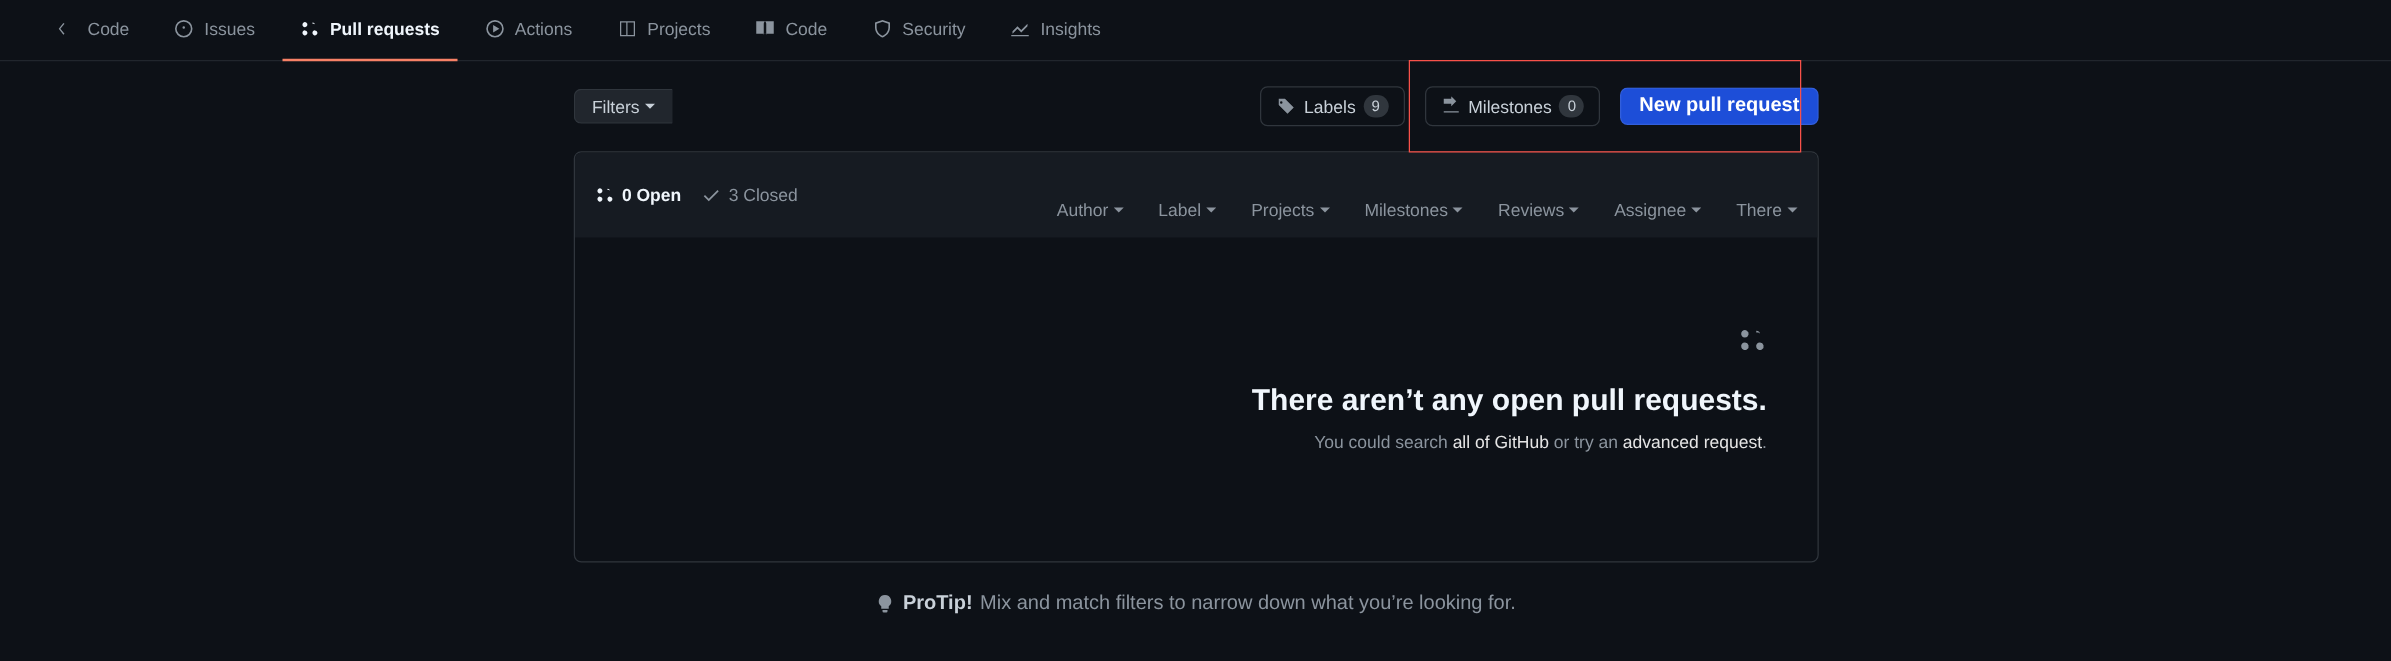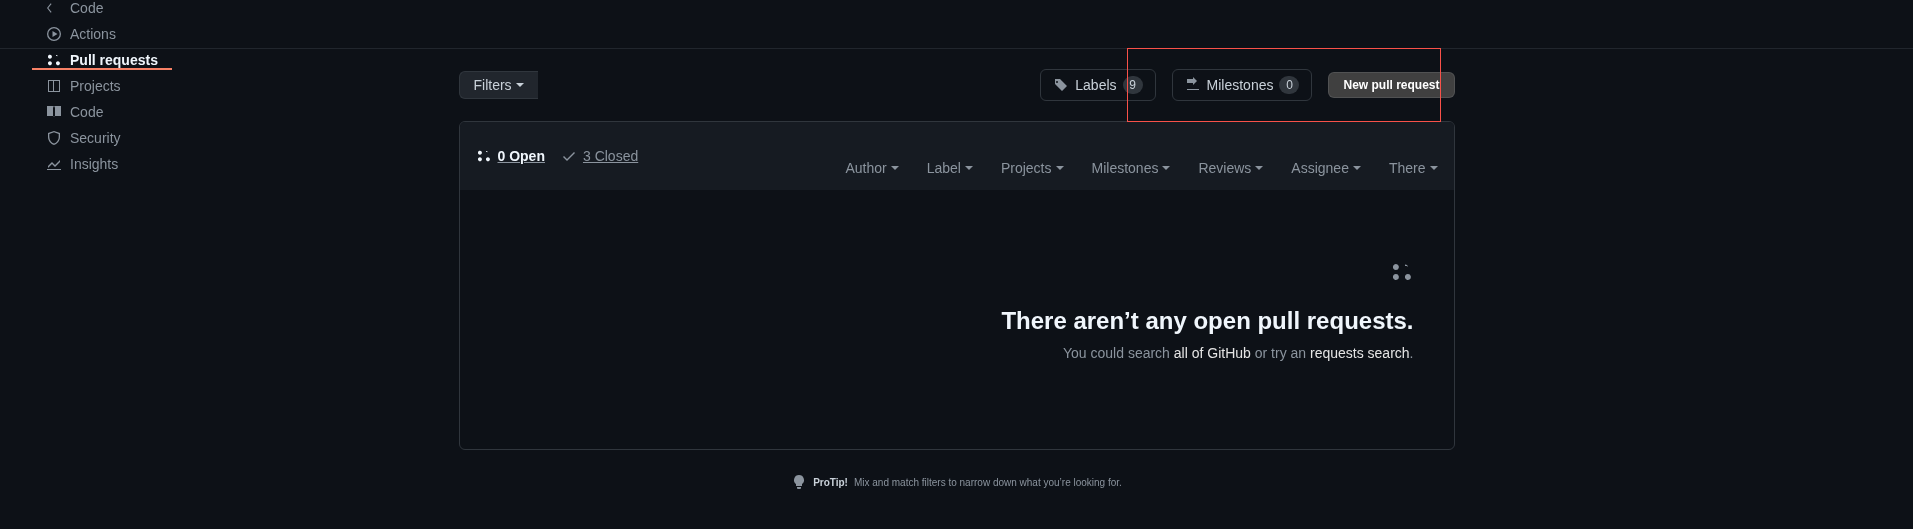--- a/index.html
+++ b/index.html
@@ -1,70 +1,76 @@
 <!DOCTYPE html>
 <html><head>
 <meta charset="utf-8">
 <style>
   html,body{margin:0;padding:0;background:#0d1117;color:#c9d1d9;font-family:-apple-system,BlinkMacSystemFont,"Segoe UI",Helvetica,Arial,sans-serif;font-size:14px;width:1913px;}
   a{color:inherit;text-decoration:none;}
   
-  .repo-nav{display:flex;align-items:flex-start;gap:8px;padding:0 32px;border-bottom:1px solid #21262d;height:48px;flex-direction:column;}
+  .repo-nav{display:flex;align-items:center;gap:8px;padding:0 32px;border-bottom:1px solid #21262d;height:48px;}
   .nav-tab{display:flex;align-items:center;gap:8px;padding:0 14px;height:48px;color:#8b949e;cursor:pointer;border-bottom:2px solid transparent;font-size:14px;}
   .nav-tab.selected{color:#f0f6fc;border-bottom:2px solid #f78166;font-weight:600;}
   .nav-tab svg{fill:#8b949e;}
   .nav-tab.selected svg{fill:#f0f6fc;}
   
   .container{max-width:996px;margin:0 auto;padding-top:20px;}
   .toolbar-row{display:flex;align-items:center;gap:16px;margin-bottom:20px;}
   .filter-group{display:flex;flex:1;}
   .filters-btn{display:flex;align-items:center;gap:4px;background:#21262d;border:1px solid #30363d;border-right:none;border-radius:6px 0 0 6px;padding:5px 14px;color:#c9d1d9;font-weight:500;cursor:pointer;font-size:14px;}
   .search-wrap{display:flex;align-items:center;flex:1;background:#0d1117;border:1px solid #30363d;border-radius:0 6px 6px 0;padding:0 8px;}
   .search-wrap input{flex:1;background:transparent;border:none;outline:none;color:#8b949e;padding:6px 4px;font-size:14px;}
   .pill-btn{display:flex;align-items:center;gap:6px;background:transparent;border:1px solid #30363d;border-radius:6px;padding:6px 12px;color:#c9d1d9;font-size:14px;cursor:pointer;}
   .count-badge{background:#30363d;color:#c9d1d9;border-radius:20px;font-size:12px;padding:0 6px;min-width:8px;text-align:center;line-height:18px;}
-  .primary-btn{background:#404040;border:1px solid rgba(240,246,252,.1);color:#fff;font-weight:600;border-radius:6px;padding:5px 14px;font-size:12px;cursor:pointer;}
+  .primary-btn{background:#1d4ed8;border:1px solid rgba(240,246,252,.1);color:#fff;font-weight:600;border-radius:6px;padding:5px 14px;font-size:16px;cursor:pointer;}
   
   .list-box{border:1px solid #30363d;border-radius:6px;overflow:hidden;}
   .list-header{display:flex;align-items:center;justify-content:space-between;background:#161b22;padding:14px 16px;color:#8b949e;font-size:14px;}
-  .states{display:flex;gap:16px;align-items:center;text-decoration:underline;}
+  .states{display:flex;gap:16px;align-items:center;}
   .state-link{display:flex;align-items:center;gap:6px;cursor:pointer;}
   .state-link.active{color:#f0f6fc;font-weight:600;}
   .hfilters{display:flex;gap:28px;align-items:center;margin-top:24px;}
   .hfilter{display:flex;align-items:center;gap:4px;cursor:pointer;color:#8b949e;}
   .empty{padding:70px 40px 80px;text-align:right;}
   .empty h2{color:#f0f6fc;font-size:24px;font-weight:600;margin:20px 0 10px;}
   .empty p{color:#8b949e;margin:8px 0;}
   .empty a.link{color:#e5e5e5;}
-  .protip-row{display:flex;justify-content:center;align-items:center;gap:6px;color:#8b949e;margin-top:24px;font-size:10px;}
+  .protip-row{display:flex;justify-content:center;align-items:center;gap:6px;color:#8b949e;margin-top:24px;font-size:16px;}
   .protip-row strong{color:#c9d1d9;}
   .caret{display:inline-block;width:0;height:0;border-left:4px solid transparent;border-right:4px solid transparent;border-top:4px solid currentColor;vertical-align:middle;}
   .highlight-box{position:absolute;border:1px solid #f85149;pointer-events:none;}
 </style>
 </head>
 <body>
 
 <nav class="repo-nav">
   <div class="nav-tab">
     <svg width="16" height="16" viewBox="0 0 16 16">
         <path d="M4.7 3.3 1 8l3.7 4.7.9-.7L2.3 8l3.3-4 .-.-0.9-.7zM11.3 3.3l-.9.7L13.7 8l-3.3 4 .9.7L15 8l-3.7-4.7z"></path>
       </svg>
     <span>Code</span>
   </div>
   <div class="nav-tab">
     <svg width="16" height="16" viewBox="0 0 16 16">
-        <path d="M8 1a7 7 0 100 14A7 7 0 008 1zm0 1.3A5.7 5.7 0 118 13.7 5.7 5.7 0 018 2.3zM6.5 5v6l5-3-5-3z"></path>
+        <path d="M8 1a7 7 0 100 14A7 7 0 008 1zm0 1.3A5.7 5.7 0 118 13.7 5.7 5.7 0 018 2.3zM8 6a1 1 0 100 2 1 1 0 000-2z"></path>
       </svg>
-    <span>Actions</span>
+    <span>Issues</span>
   </div>
   <div class="nav-tab selected">
     <svg width="16" height="16" viewBox="0 0 16 16">
         <path d="M5 3a2 2 0 10-1 3.7V9.3A2 2 0 105 13a2 2 0 00-1-3.7V6.7A2 2 0 005 3zm6 0h-1v1h1a1 1 0 011 1v4.3A2 2 0 1013 13a2 2 0 00-1-3.7V5a2 2 0 00-2-2z"></path>
       </svg>
     <span>Pull requests</span>
+  </div>
+  <div class="nav-tab">
+    <svg width="16" height="16" viewBox="0 0 16 16">
+        <path d="M8 1a7 7 0 100 14A7 7 0 008 1zm0 1.3A5.7 5.7 0 118 13.7 5.7 5.7 0 018 2.3zM6.5 5v6l5-3-5-3z"></path>
+      </svg>
+    <span>Actions</span>
   </div>
   <div class="nav-tab">
     <svg width="16" height="16" viewBox="0 0 16 16">
         <path d="M2 2h12v12H2V2zm1 1v10h4V3H3zm5 0v10h5V3H8z"></path>
       </svg>
     <span>Projects</span>
   </div>
   <div class="nav-tab">
     <svg width="16" height="16" viewBox="0 0 16 16">
         <path d="M1 2h6a2 2 0 012 2v9a1 1 0 00-1-1H1V2zm14 0H9a2 2 0 00-2 2v9a1 1 0 011-1h7V2z"></path>
@@ -163,21 +169,21 @@
           </div>
       </div>
     </div>
 
     <div class="empty">
       <svg width="24" height="24" viewBox="0 0 16 16" fill="#8b949e">
           <path d="M5 3a2 2 0 10-1 3.7V9.3A2 2 0 105 13a2 2 0 00-1-3.7V6.7A2 2 0 005 3zm6 0h-1v1h1a1 1 0 011 1v4.3A2 2 0 1013 13a2 2 0 00-1-3.7V5a2 2 0 00-2-2z"></path>
         </svg>
       <h2>There aren’t any open pull requests.</h2>
       <p>
-        <span>You could search </span><a class="link">all of GitHub</a><span> or try an </span><a class="link">requests search</a><span>.</span>
+        <span>You could search </span><a class="link">all of GitHub</a><span> or try an </span><a class="link">advanced request</a><span>.</span>
       </p>
     </div>
   </div>
 
   <div class="protip-row">
     <svg width="16" height="16" viewBox="0 0 16 16" fill="#8b949e">
         <path d="M8 1a5 5 0 00-3 9v2h6v-2a5 5 0 00-3-9zM6 13h4v1a1 1 0 01-1 1H7a1 1 0 01-1-1v-1z"></path>
       </svg>
     <strong>ProTip!</strong>
     <span>Mix and match filters to narrow down what you’re looking for.</span>

